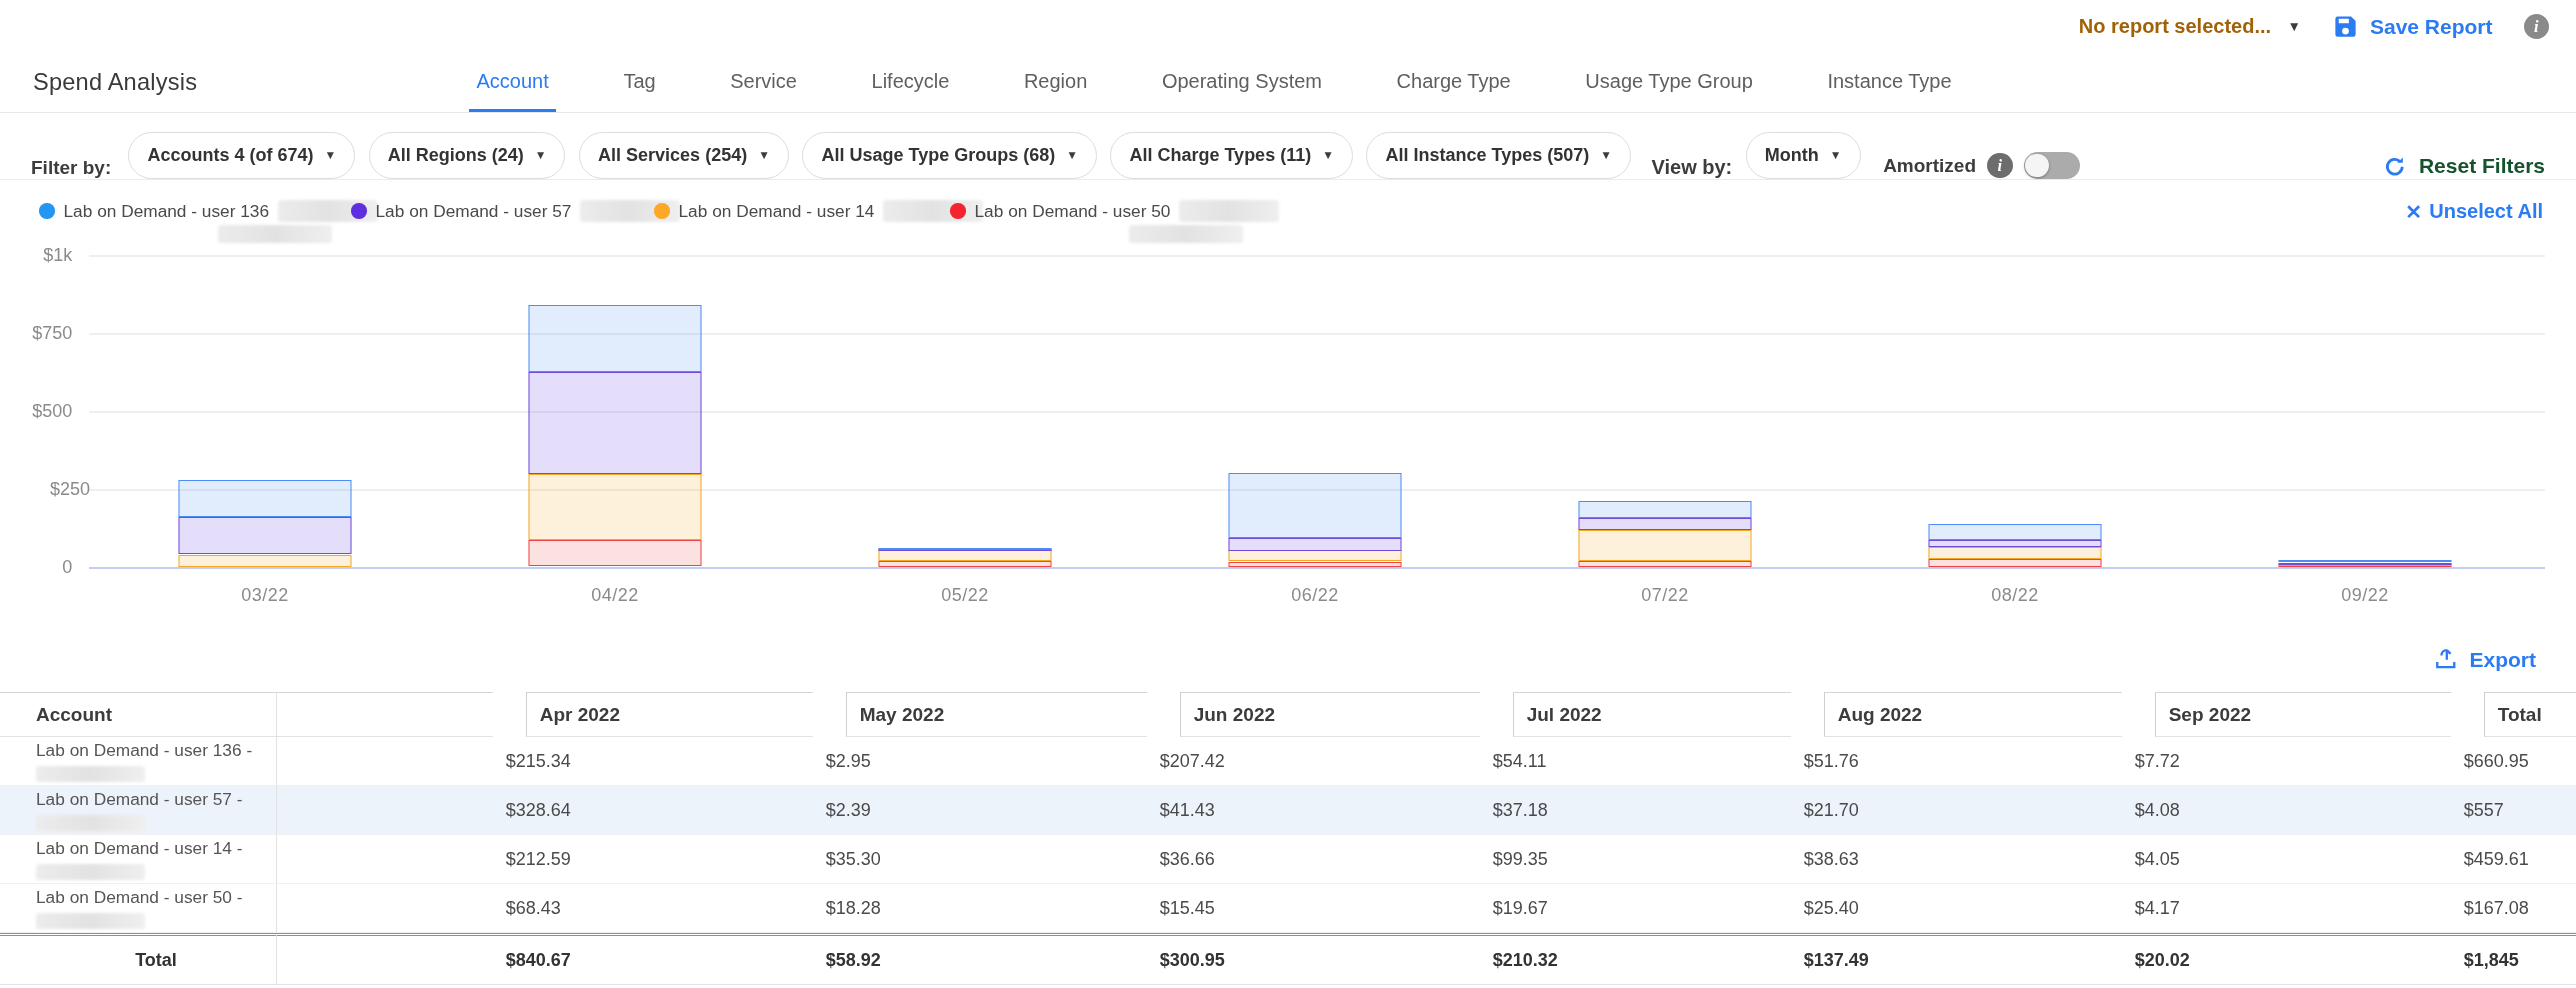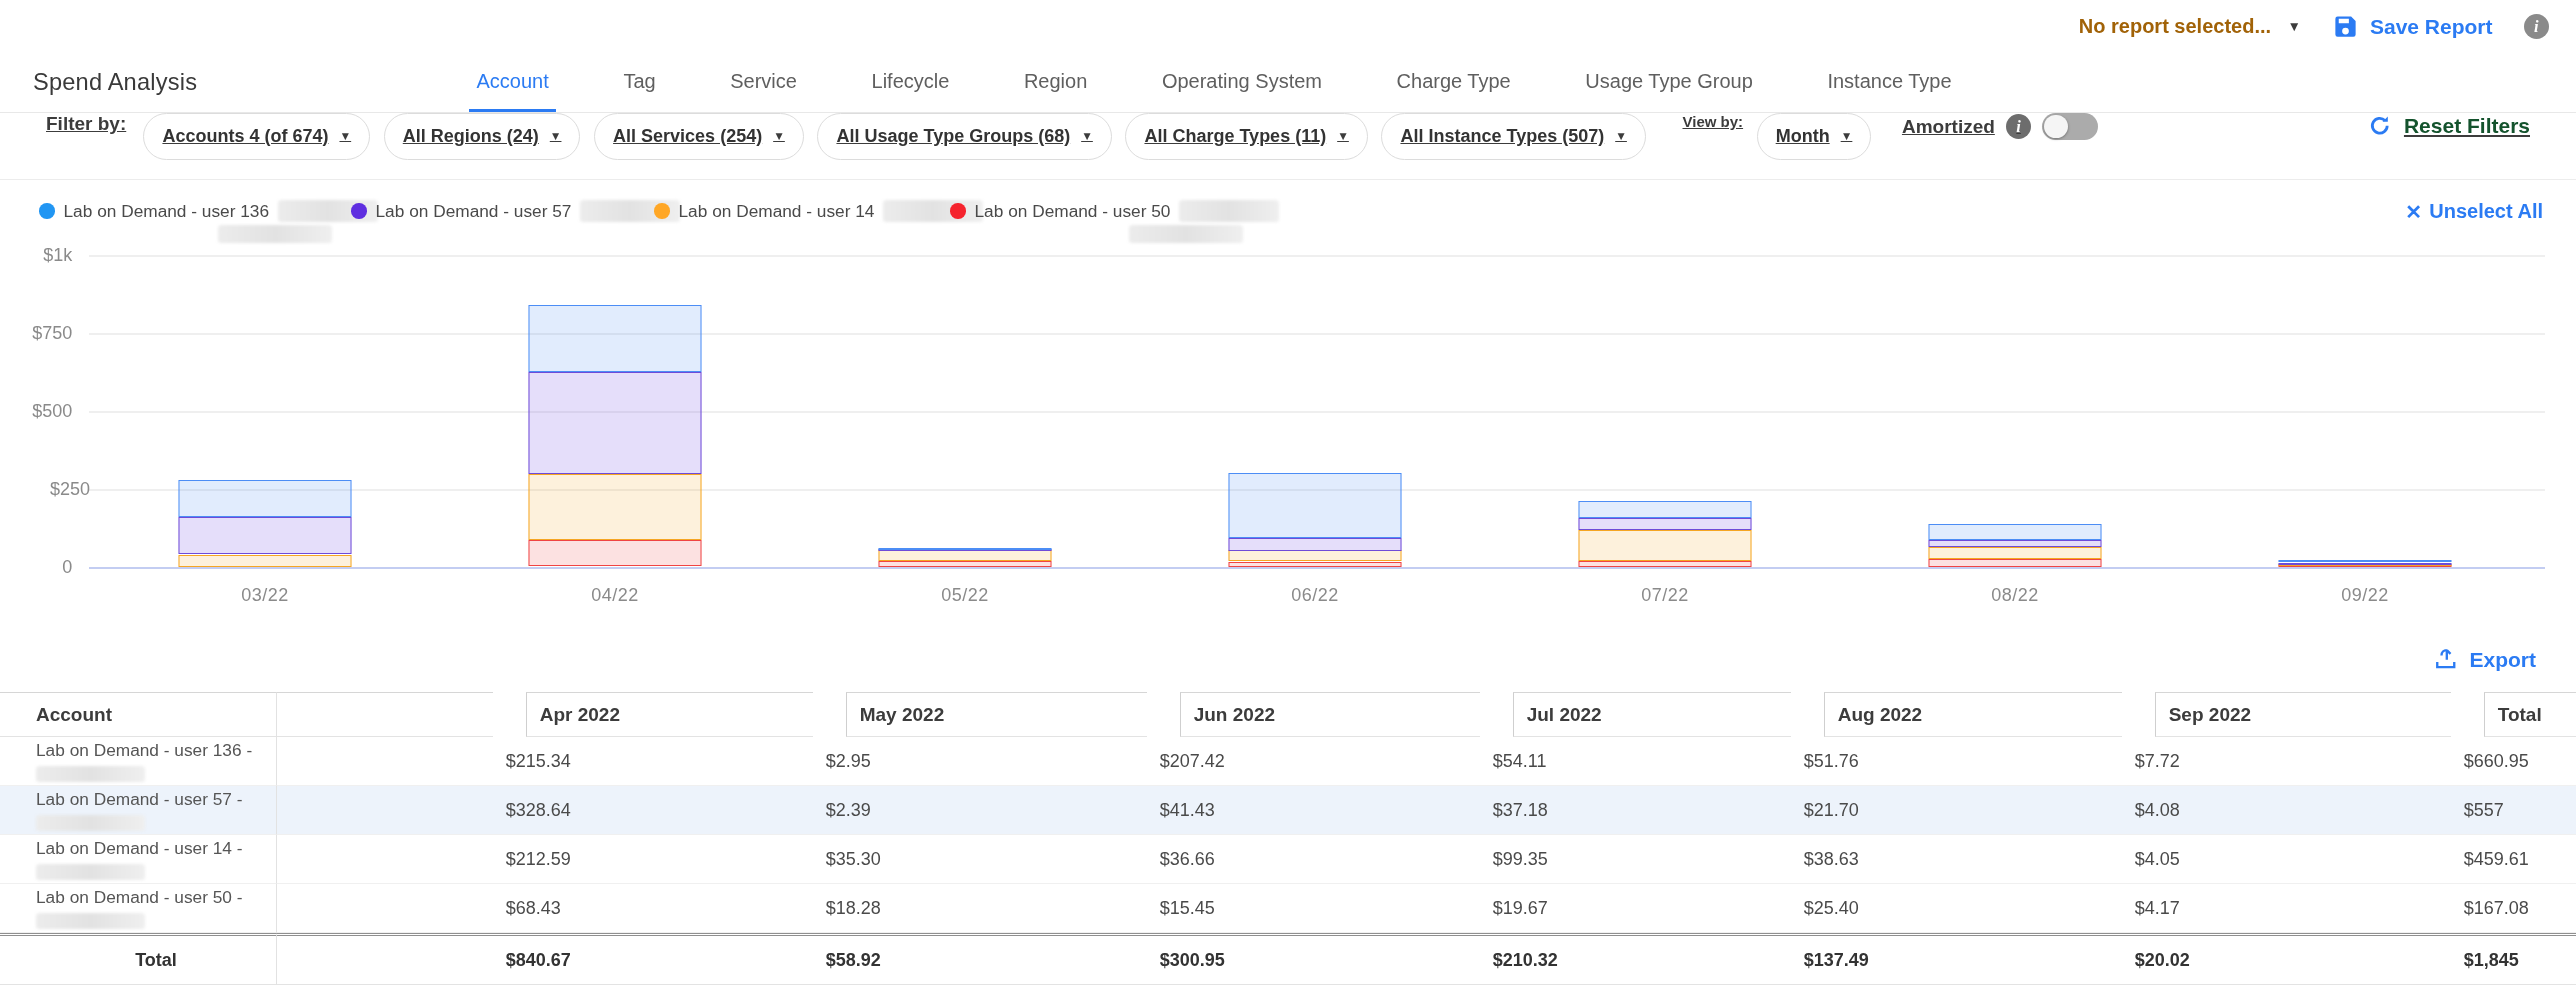--- a/index.html
+++ b/index.html
@@ -18,27 +18,27 @@
               display:inline-flex; align-items:center; justify-content:center; font-family:"Liberation Serif", serif; font-style:italic; }
 
   
   .titlebar { height:60px; display:flex; align-items:flex-end; border-bottom:0.9px solid #e8e8e8; padding-left:33px; }
   .page-title { font-size:23.6px; color:#3a3a3a; padding-bottom:16.4px; letter-spacing:0.2px; }
   .tabs { display:flex; gap:60px; margin:0 auto; padding-right:345px; }
   .tab { font-size:20px; color:#5f5f5f; padding:0 7.3px 16.4px 7.3px; cursor:pointer; border-bottom:3.6px solid transparent; white-space:nowrap; }
   .tab.active { color:#2B7BF3; border-bottom-color:#2B7BF3; }
 
   
-  .filterbar { height:67px; display:flex; align-items:flex-start; gap:13.6px; padding:0 46px; border-bottom:0.9px solid #ececec;text-decoration:underline; }
+  .filterbar { height:67px; display:flex; align-items:flex-end; gap:13.6px; padding:0 31px; border-bottom:0.9px solid #ececec; }
   .filter-label { font-size:19px; font-weight:700; margin-right:3.6px; white-space:nowrap; }
   .pill { display:flex; align-items:center; gap:11px; height:47px; border:1.8px solid #dcdcdc; border-radius:23.6px;
           padding:0 18px; font-size:18px; font-weight:700; color:#333; white-space:nowrap; cursor:pointer; background:#fff; }
   .pill .caret { font-size:11.8px; }
-  .viewby-label { font-size:15px; font-weight:700; margin-left:23px; white-space:nowrap; }
-  .amortized { display:flex; align-items:center; gap:11px; margin-left:17px; }
+  .viewby-label { font-size:20px; font-weight:700; margin-left:7px; white-space:nowrap; }
+  .amortized { display:flex; align-items:center; gap:11px; margin-left:9px; }
   .amortized .lbl { font-size:19px; font-weight:700; }
   .amortized .info-dot { background:#6d6d6d; }
   .toggle { width:56px; height:27px; border-radius:13.6px; background:#ababab; position:relative; cursor:pointer; }
   .toggle .knob { position:absolute; left:1.8px; top:1.8px; width:23.6px; height:23.6px; border-radius:50%; background:#f5f5f5; box-shadow:0 0.9px 2.7px rgba(0,0,0,.35); }
   .reset-filters { margin-left:auto; display:flex; align-items:center; gap:11px; cursor:pointer; }
   .reset-filters .lbl { font-size:21px; font-weight:700; color:#14532d; }
 
   
   .legendbar { position:relative; height:64px; }
   .legend-item { position:absolute; top:20px; display:flex; align-items:center; gap:9px; cursor:pointer; }

